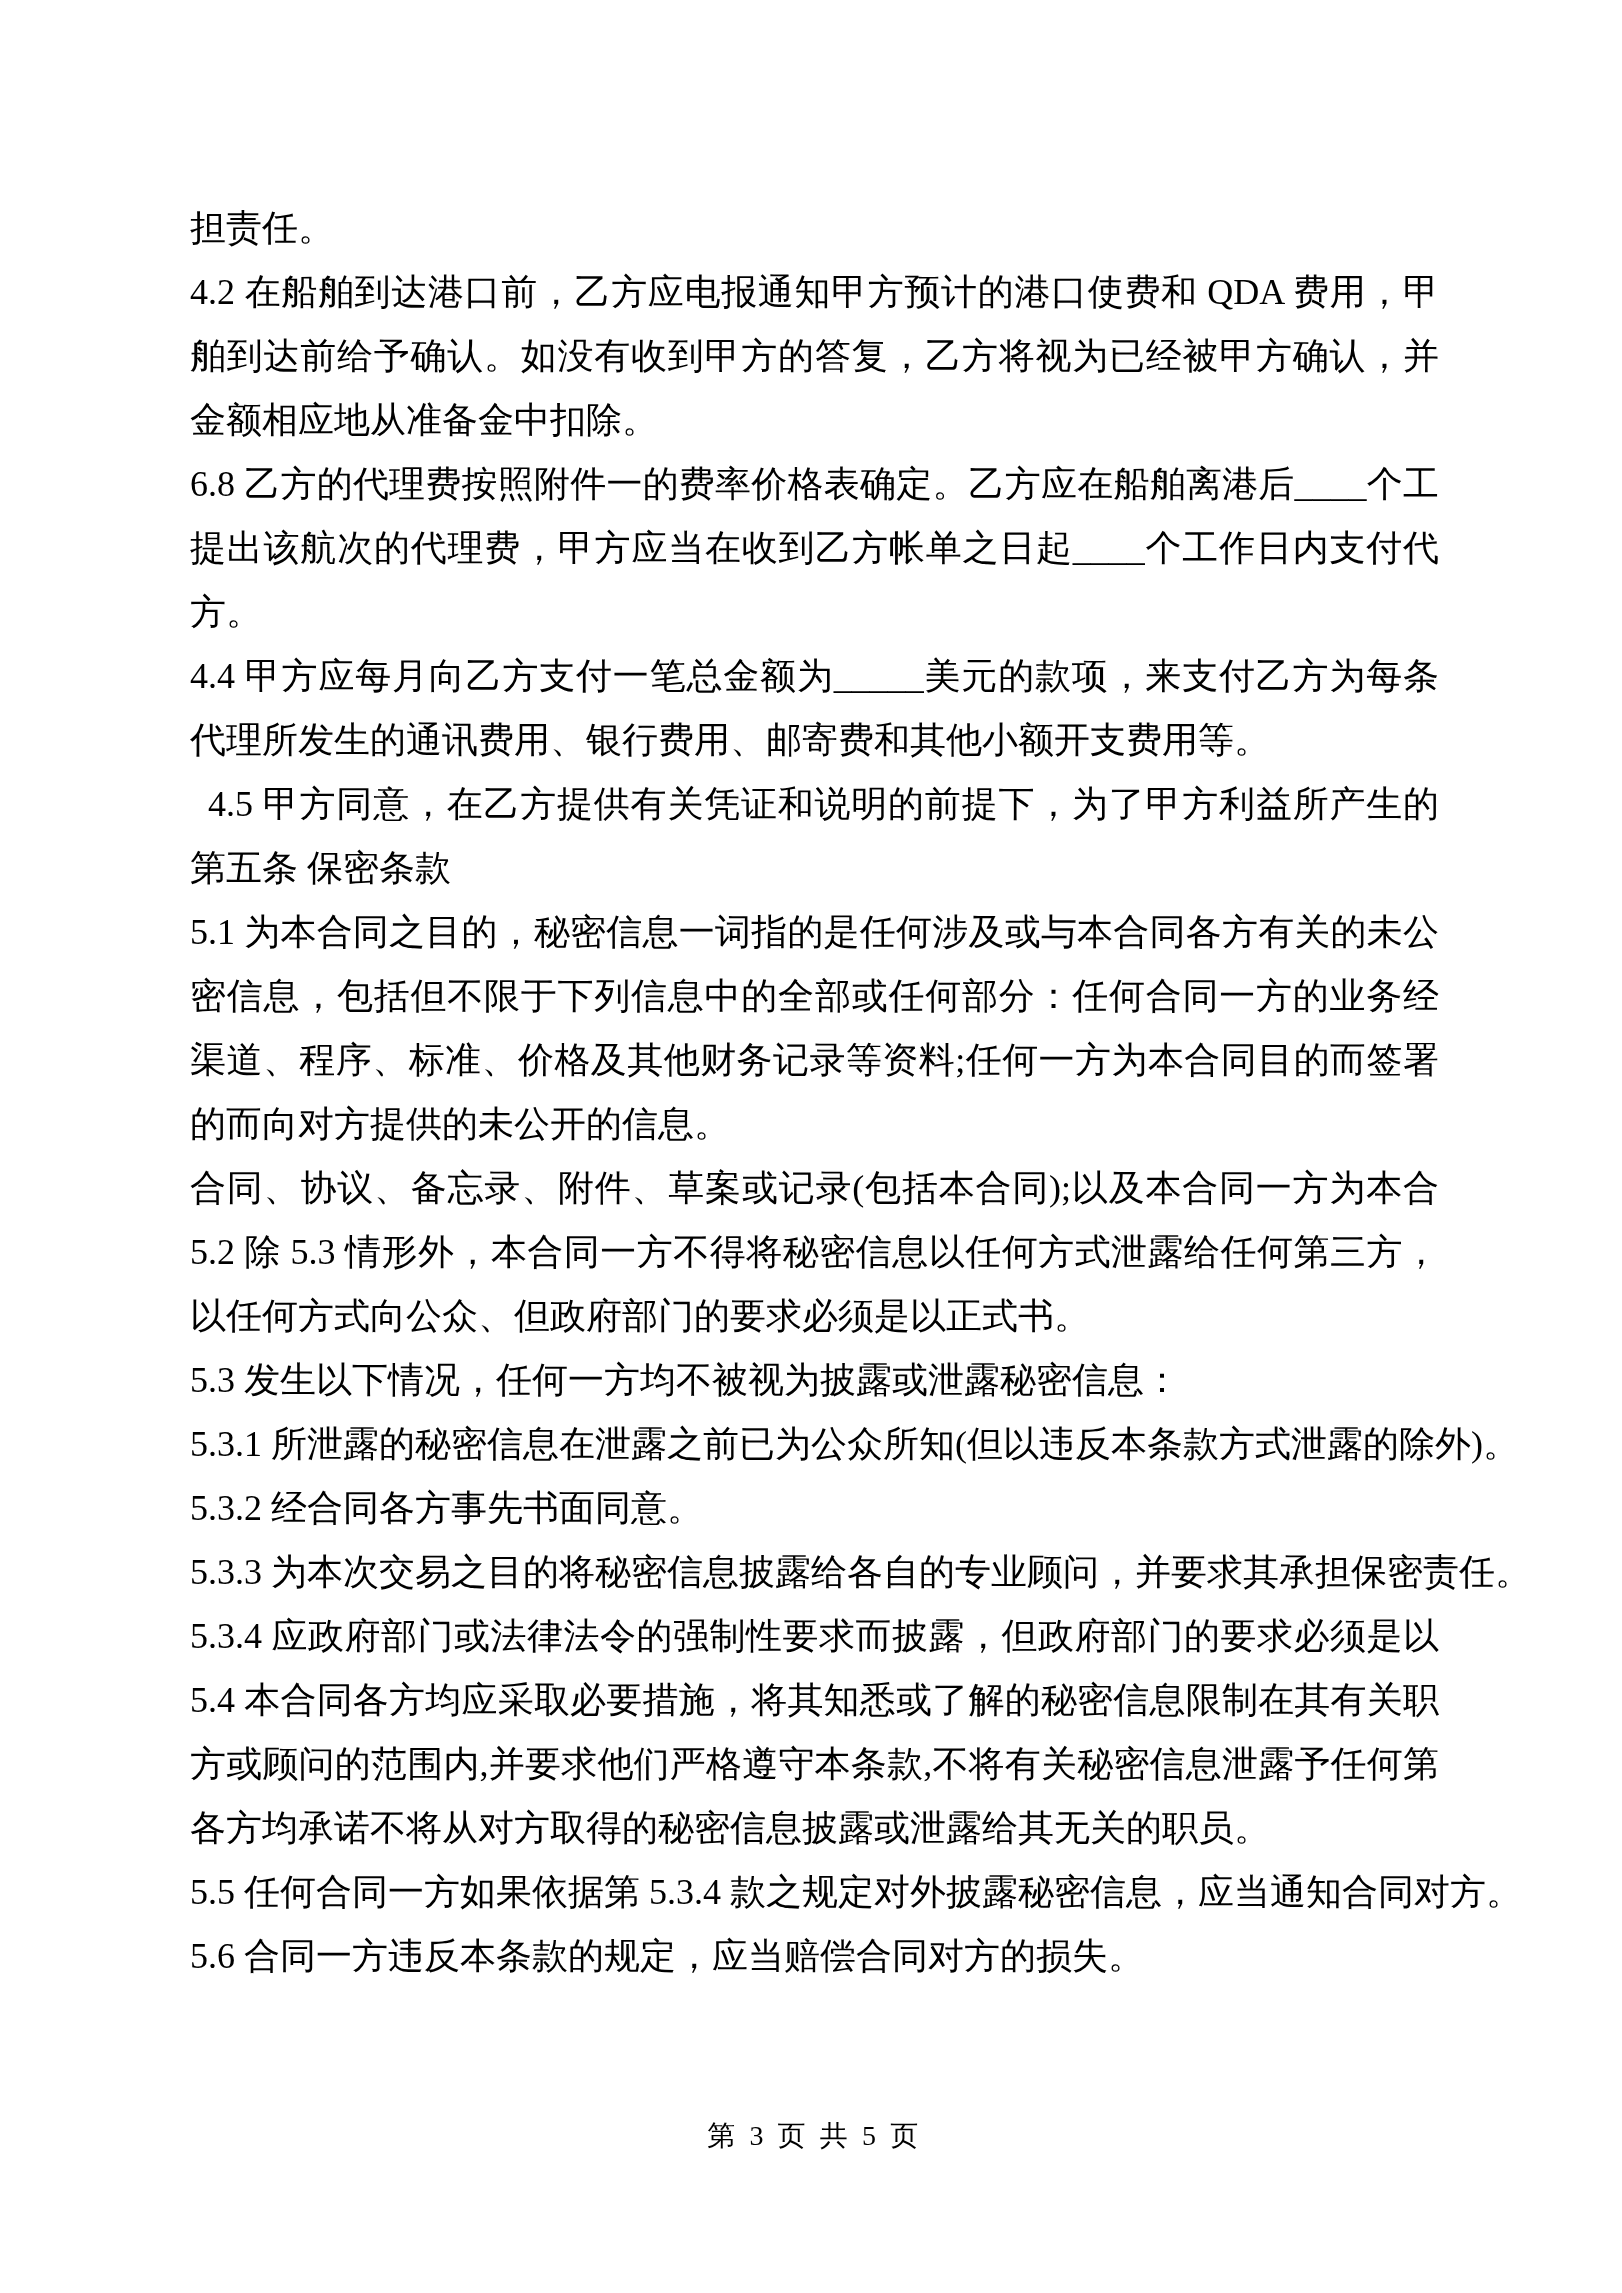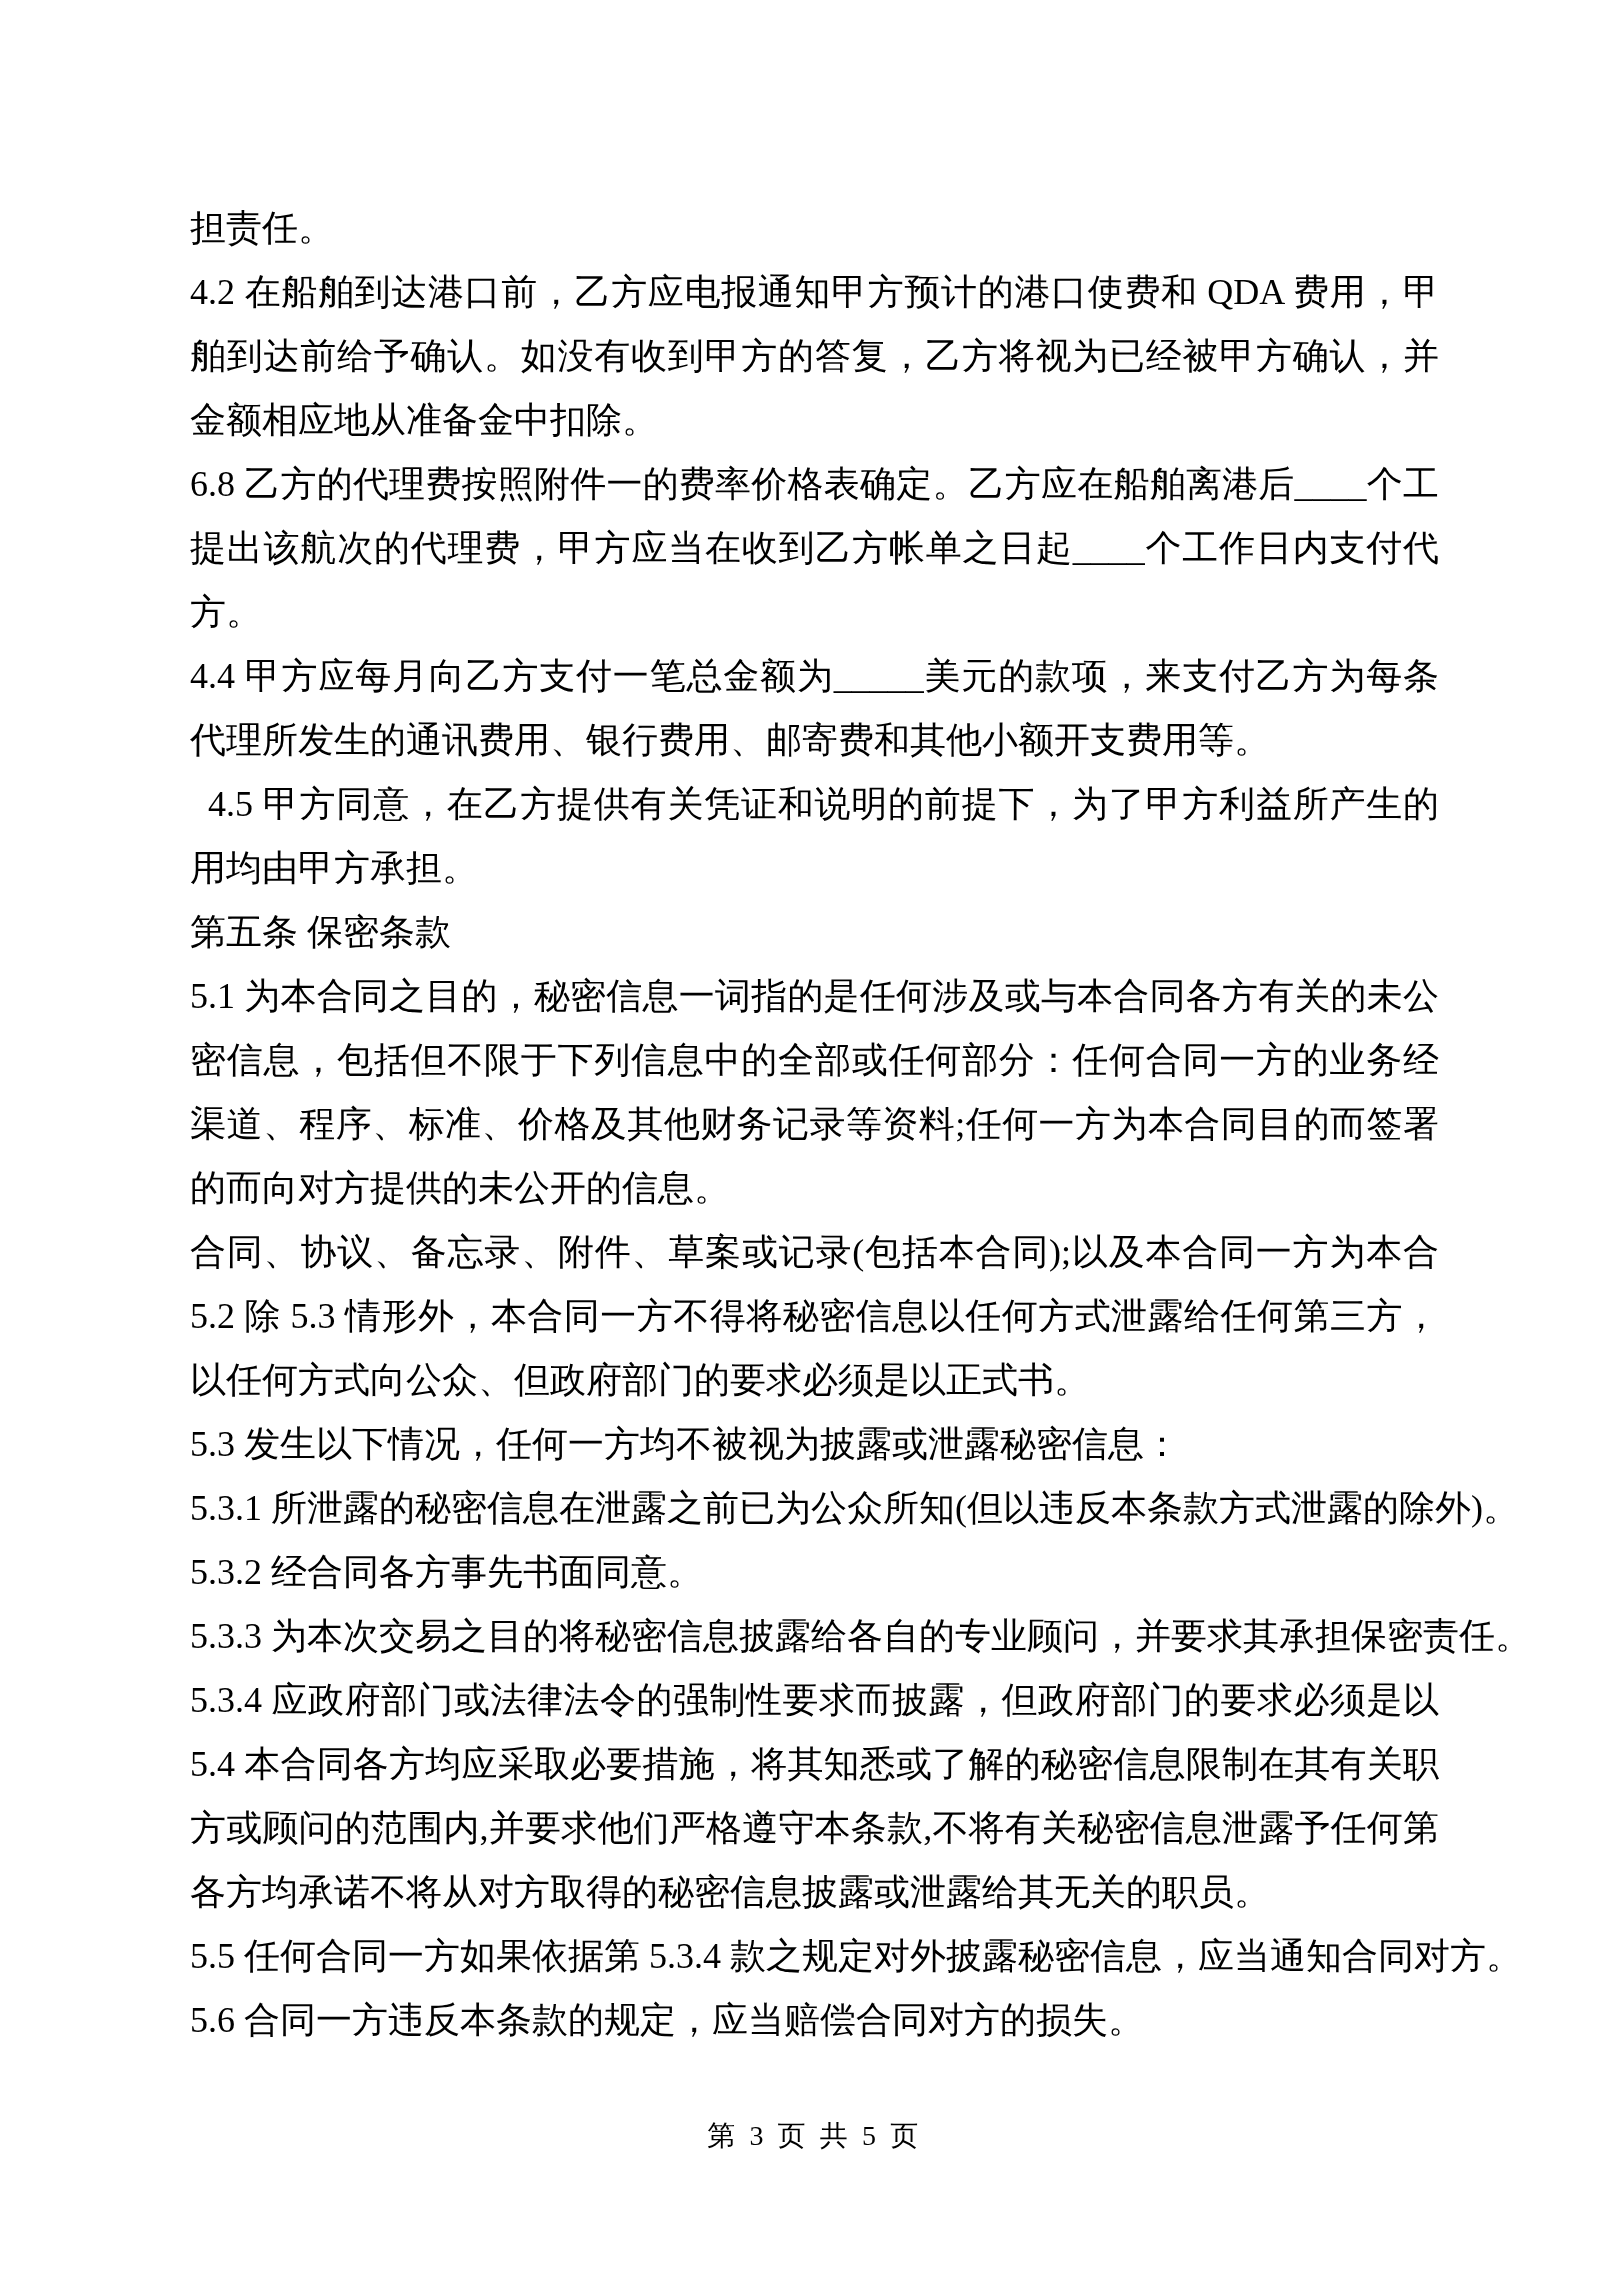--- a/index.html
+++ b/index.html
@@ -57,21 +57,20 @@
       <div class="line">担责任。</div>
       <div class="line just">4.2 在船舶到达港口前，乙方应电报通知甲方预计的港口使费和 QDA 费用，甲方应在船</div>
       <div class="line just">舶到达前给予确认。如没有收到甲方的答复，乙方将视为已经被甲方确认，并将需要的</div>
       <div class="line">金额相应地从准备金中扣除。</div>
       <div class="line just">6.8 乙方的代理费按照附件一的费率价格表确定。乙方应在船舶离港后____个工作日内</div>
       <div class="line just">提出该航次的代理费，甲方应当在收到乙方帐单之日起____个工作日内支付代理费给乙</div>
       <div class="line">方。</div>
       <div class="line just">4.4 甲方应每月向乙方支付一笔总金额为_____美元的款项，来支付乙方为每条船舶作</div>
       <div class="line">代理所发生的通讯费用、银行费用、邮寄费和其他小额开支费用等。</div>
       <div class="line just ind">4.5 甲方同意，在乙方提供有关凭证和说明的前提下，为了甲方利益所产生的任何费</div>
-      <div class="line">用均由甲方承担。</div>
       <div class="line">第五条 保密条款</div>
       <div class="line just">5.1 为本合同之目的，秘密信息一词指的是任何涉及或与本合同各方有关的未公开的秘</div>
       <div class="line just">密信息，包括但不限于下列信息中的全部或任何部分：任何合同一方的业务经营、营销</div>
       <div class="line just">渠道、程序、标准、价格及其他财务记录等资料;任何一方为本合同目的而签署的任何</div>
       <div class="line">的而向对方提供的未公开的信息。</div>
       <div class="line just">合同、协议、备忘录、附件、草案或记录(包括本合同);以及本合同一方为本合同之目</div>
       <div class="line just">5.2 除 5.3 情形外，本合同一方不得将秘密信息以任何方式泄露给任何第三方，也不得</div>
       <div class="line">以任何方式向公众、但政府部门的要求必须是以正式书。</div>
       <div class="line">5.3 发生以下情况，任何一方均不被视为披露或泄露秘密信息：</div>
       <div class="line">5.3.1 所泄露的秘密信息在泄露之前已为公众所知(但以违反本条款方式泄露的除外)。</div>

